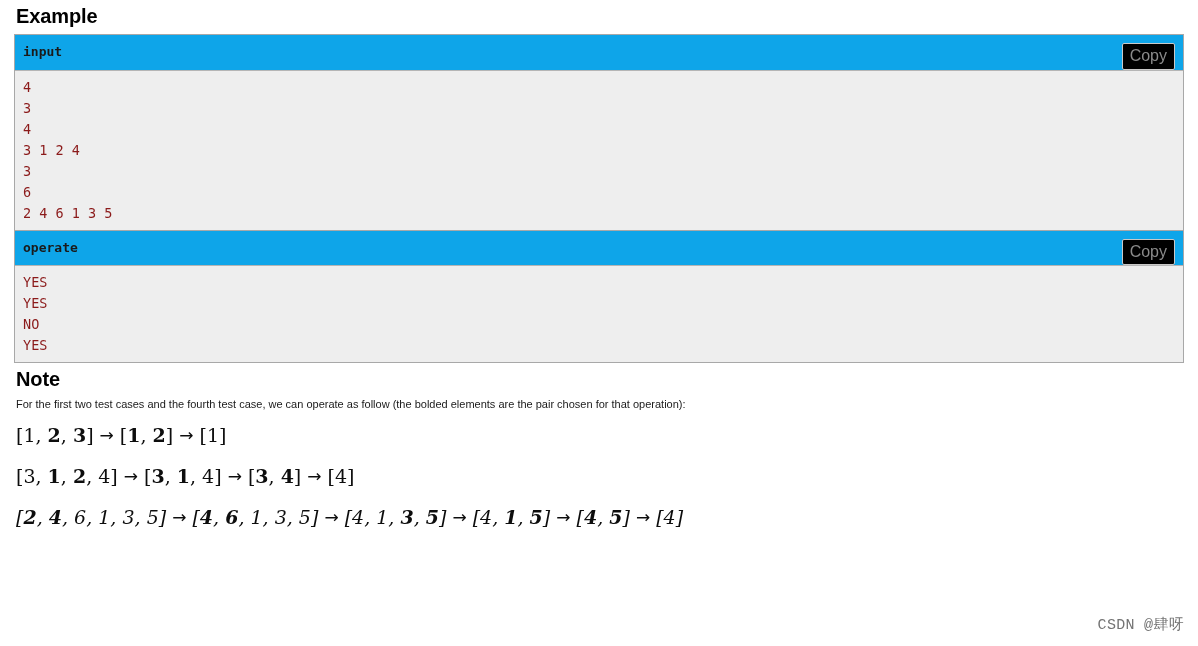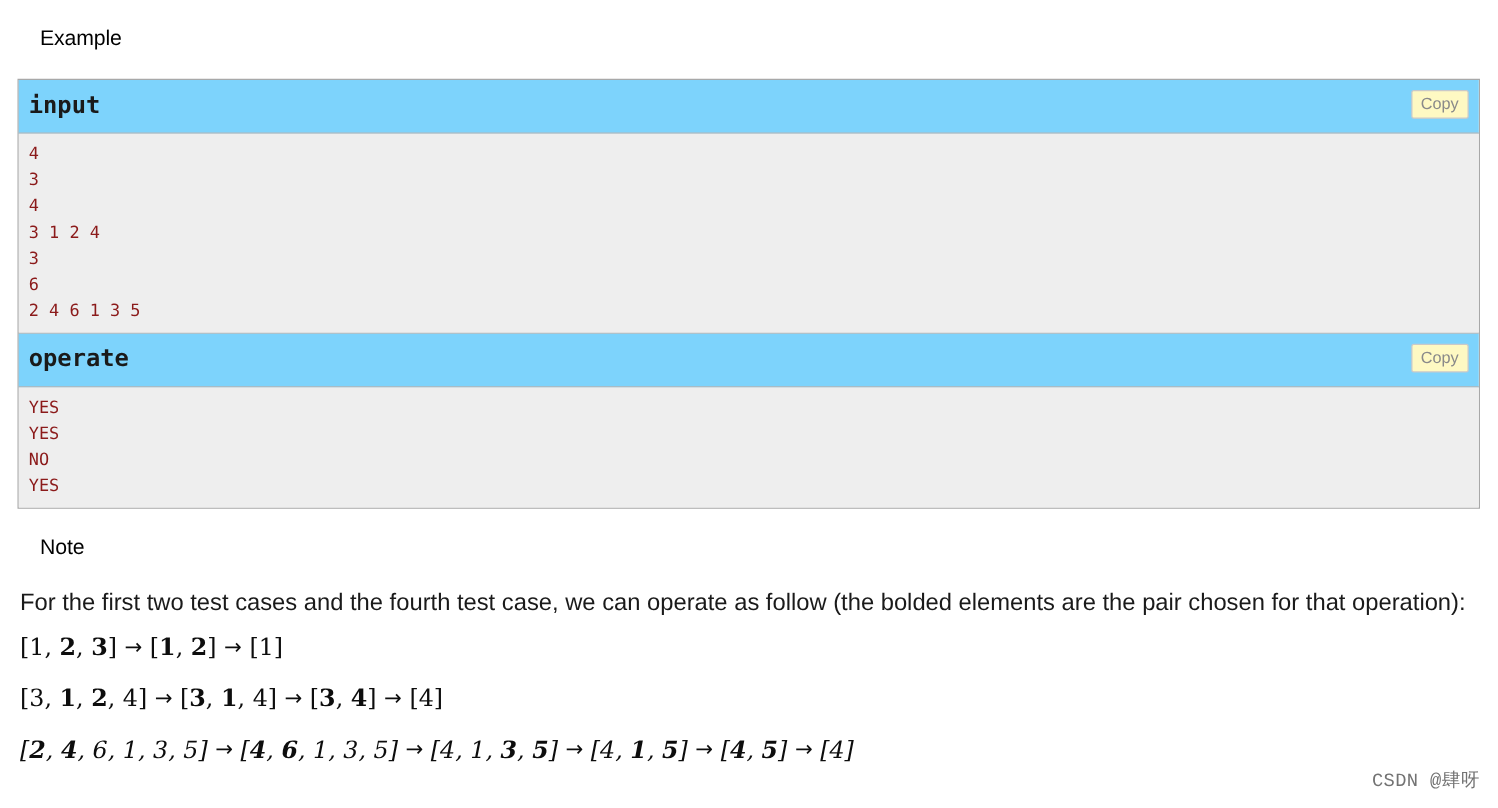--- a/index.html
+++ b/index.html
@@ -16,24 +16,24 @@
     position: relative;
   }
 
   .page {
     padding: 0 14px 0 14px;
     box-sizing: border-box;
     width: 1198px;
   }
 
   .section-title {
-    font-size: 17px;
-    font-weight: normal;
+    font-size: 20px;
+    font-weight: bold;
     color: #000000;
-    margin: 16px;
+    margin: 0;
     padding: 5px 0 6px 2px;
     letter-spacing: -0.1px;
   }
 
   
   .sample-tests {
     border: 1px solid #a8a8a8;
     border-bottom: 1px solid #a8a8a8;
     background: #ffffff;
     box-sizing: border-box;
@@ -43,37 +43,37 @@
   .io-block {
     position: relative;
     border-bottom: 1px solid #a8a8a8;
   }
   .io-block.last {
     border-bottom: none;
   }
 
   .io-title {
     font-family: "DejaVu Sans Mono", "Liberation Mono", monospace;
-    font-size: 19px;
+    font-size: 13px;
     font-weight: bold;
     color: #1a1a1a;
     padding: 9px 0 10px 8px;
-    background: #7dd3fc;
+    background: #0ea5e9;
     border-bottom: 1px solid #b5b5b5;
     line-height: 1.2;
   }
 
   .copy-btn {
     position: absolute;
     top: 8px;
     right: 8px;
     font-family: "Liberation Sans", sans-serif;
-    font-size: 13px;
+    font-size: 16px;
     color: #8a8a8a;
-    background: #fef9c3;
+    background: #000000;
     border: 1px solid #c9c9c9;
     border-radius: 2px;
     padding: 3px 7px 4px 7px;
     line-height: 1.1;
     cursor: pointer;
   }
 
   .io-body {
     background: #eeeeee;
     font-family: "DejaVu Sans Mono", "Liberation Mono", monospace;
@@ -82,21 +82,21 @@
     padding: 6px 0 6px 8px;
     line-height: 21px;
     white-space: pre;
   }
   .io-body .ln { display: block; }
 
   
   .note-wrap {
   }
   .note-text {
-    font-size: 19px;
+    font-size: 11px;
     color: #1a1a1a;
     padding: 0 0 0 2px;
     line-height: 1.35;
   }
 
   .formulas {
     padding-top: 14px;
   }
   .formula {
     font-family: "DejaVu Serif", "Liberation Serif", serif;

